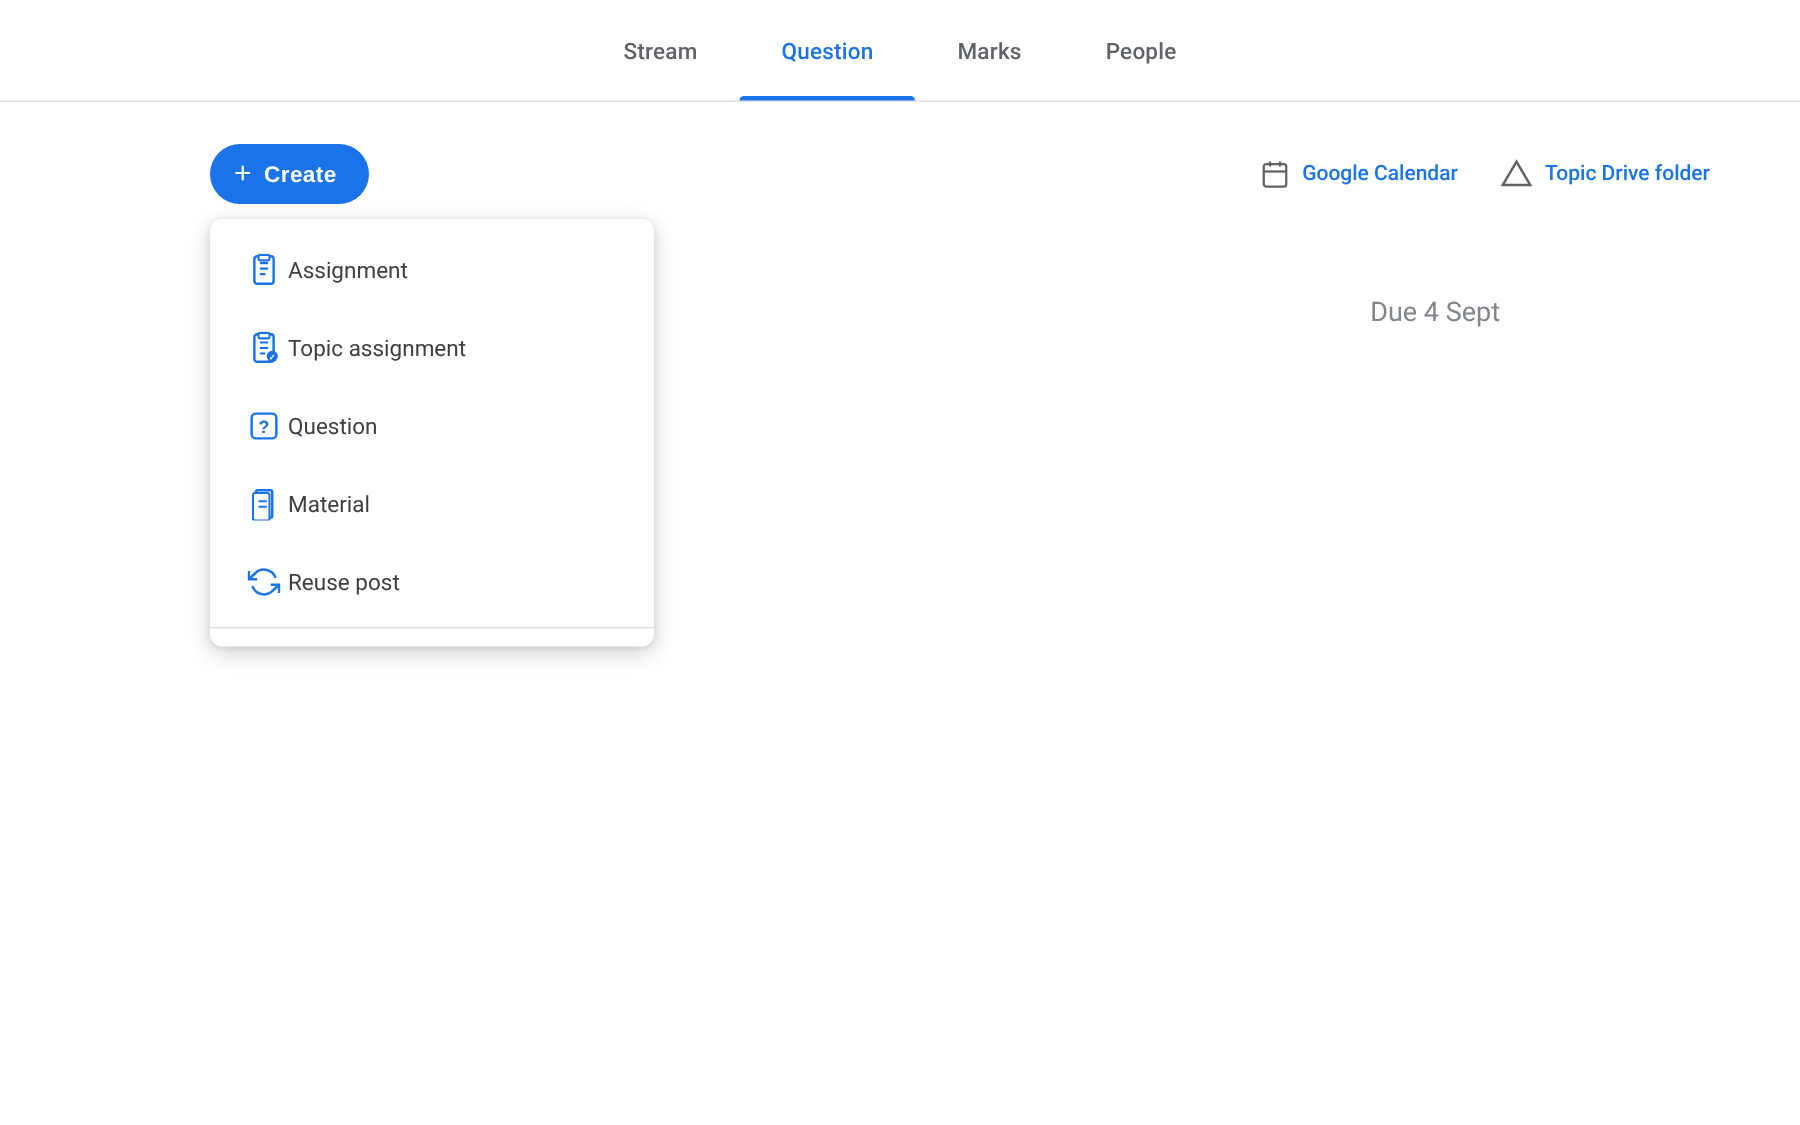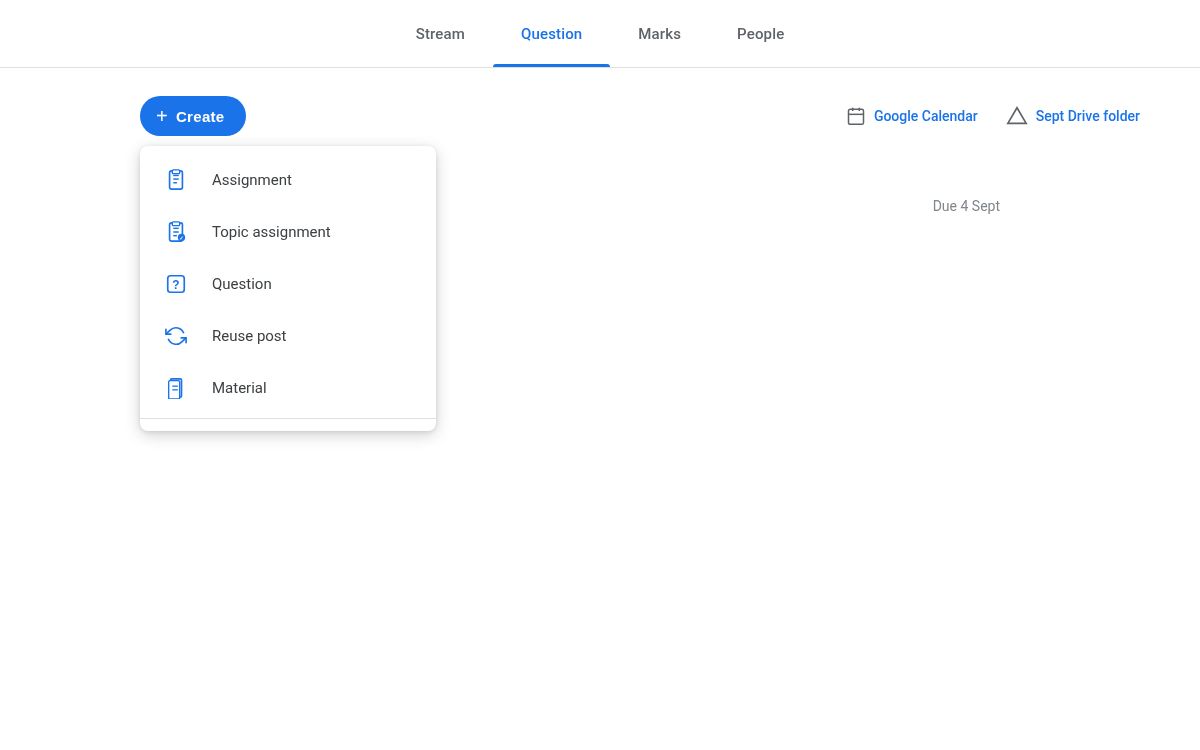--- a/index.html
+++ b/index.html
@@ -117,21 +117,21 @@
       border-radius: 8px;
       box-shadow: 0 4px 16px rgba(0,0,0,0.18), 0 1px 4px rgba(0,0,0,0.10);
       min-width: 296px;
       z-index: 100;
       padding: 8px 0;
     }
 
     .menu-item {
       display: flex;
       align-items: center;
-      gap: 24px;
+      gap: 4px;
       padding: 14px 24px;
       cursor: pointer;
       font-size: 15px;
       color: #3c4043;
       font-weight: 400;
     }
     .menu-item .menu-icon {
       width: 24px;
       height: 24px;
       display: flex;
@@ -147,21 +147,21 @@
       background: #e0e0e0;
       margin: 4px 0;
     }
 
     
     .due-date {
       position: absolute;
       right: 200px;
       top: 130px;
       color: #80868b;
-      font-size: 14px;
+      font-size: 18px;
     }
 
     
     svg {
       display: block;
     }
   </style>
 </head>
 <body>
 
@@ -199,21 +199,21 @@
           </svg>
         </span>
         <span>Google Calendar</span>
       </a>
       <a class="toolbar-link">
         <span class="link-icon">
           <svg width="22" height="22" viewBox="0 0 24 24" fill="none" stroke="#5f6368" stroke-width="1.8">
             <path d="M12 3L2 20h20L12 3z"></path>
           </svg>
         </span>
-        <span>Sept Drive folder</span>
+        <span>Topic Drive folder</span>
       </a>
     </div>
   </div>
 
   <div class="dropdown-menu">
 
     <div class="menu-item">
       <span class="menu-icon">
         <svg width="22" height="22" viewBox="0 0 24 24" fill="none">
           <rect x="5" y="2" width="14" height="20" rx="2" stroke="#1a73e8" stroke-width="1.8"></rect>
@@ -246,42 +246,42 @@
         <svg width="22" height="22" viewBox="0 0 24 24" fill="none">
           <rect x="3" y="3" width="18" height="18" rx="3" stroke="#1a73e8" stroke-width="1.8"></rect>
           <text x="12" y="17" text-anchor="middle" font-size="13" fill="#1a73e8" font-weight="bold" font-family="Arial">?</text>
         </svg>
       </span>
       <span>Question</span>
     </div>
 
     <div class="menu-item">
       <span class="menu-icon">
+        <svg width="22" height="22" viewBox="0 0 24 24" fill="none">
+          <rect x="6" y="2" width="12" height="20" rx="1.5" stroke="#1a73e8" stroke-width="1.8"></rect>
+          <rect x="4" y="4" width="12" height="20" rx="1.5" stroke="#1a73e8" stroke-width="1.5" fill="#fff"></rect>
+          <line x1="8" y1="10" x2="14" y2="10" stroke="#1a73e8" stroke-width="1.4"></line>
+          <line x1="8" y1="14" x2="14" y2="14" stroke="#1a73e8" stroke-width="1.4"></line>
+        </svg>
+      </span>
+      <span>Material</span>
+    </div>
+
+    <div class="menu-item">
+      <span class="menu-icon">
         <svg width="22" height="22" viewBox="0 0 24 24" fill="none" stroke="#1a73e8" stroke-width="1.8">
           <polyline points="1,4 1,10 7,10"></polyline>
           <polyline points="23,20 23,14 17,14"></polyline>
           <path d="M20.49 9A9 9 0 0 0 5.64 5.64L1 10"></path>
           <path d="M3.51 15A9 9 0 0 0 18.36 18.36L23 14"></path>
         </svg>
       </span>
       <span>Reuse post</span>
     </div>
 
-    <div class="menu-item">
-      <span class="menu-icon">
-        <svg width="22" height="22" viewBox="0 0 24 24" fill="none">
-          <rect x="6" y="2" width="12" height="20" rx="1.5" stroke="#1a73e8" stroke-width="1.8"></rect>
-          <rect x="4" y="4" width="12" height="20" rx="1.5" stroke="#1a73e8" stroke-width="1.5" fill="#fff"></rect>
-          <line x1="8" y1="10" x2="14" y2="10" stroke="#1a73e8" stroke-width="1.4"></line>
-          <line x1="8" y1="14" x2="14" y2="14" stroke="#1a73e8" stroke-width="1.4"></line>
-        </svg>
-      </span>
-      <span>Material</span>
-    </div>
-
     <div class="menu-divider"></div>
 
   </div>
 
   <div class="due-date">
     <span>Due 4 Sept</span>
   </div>
 
 </div>
 

